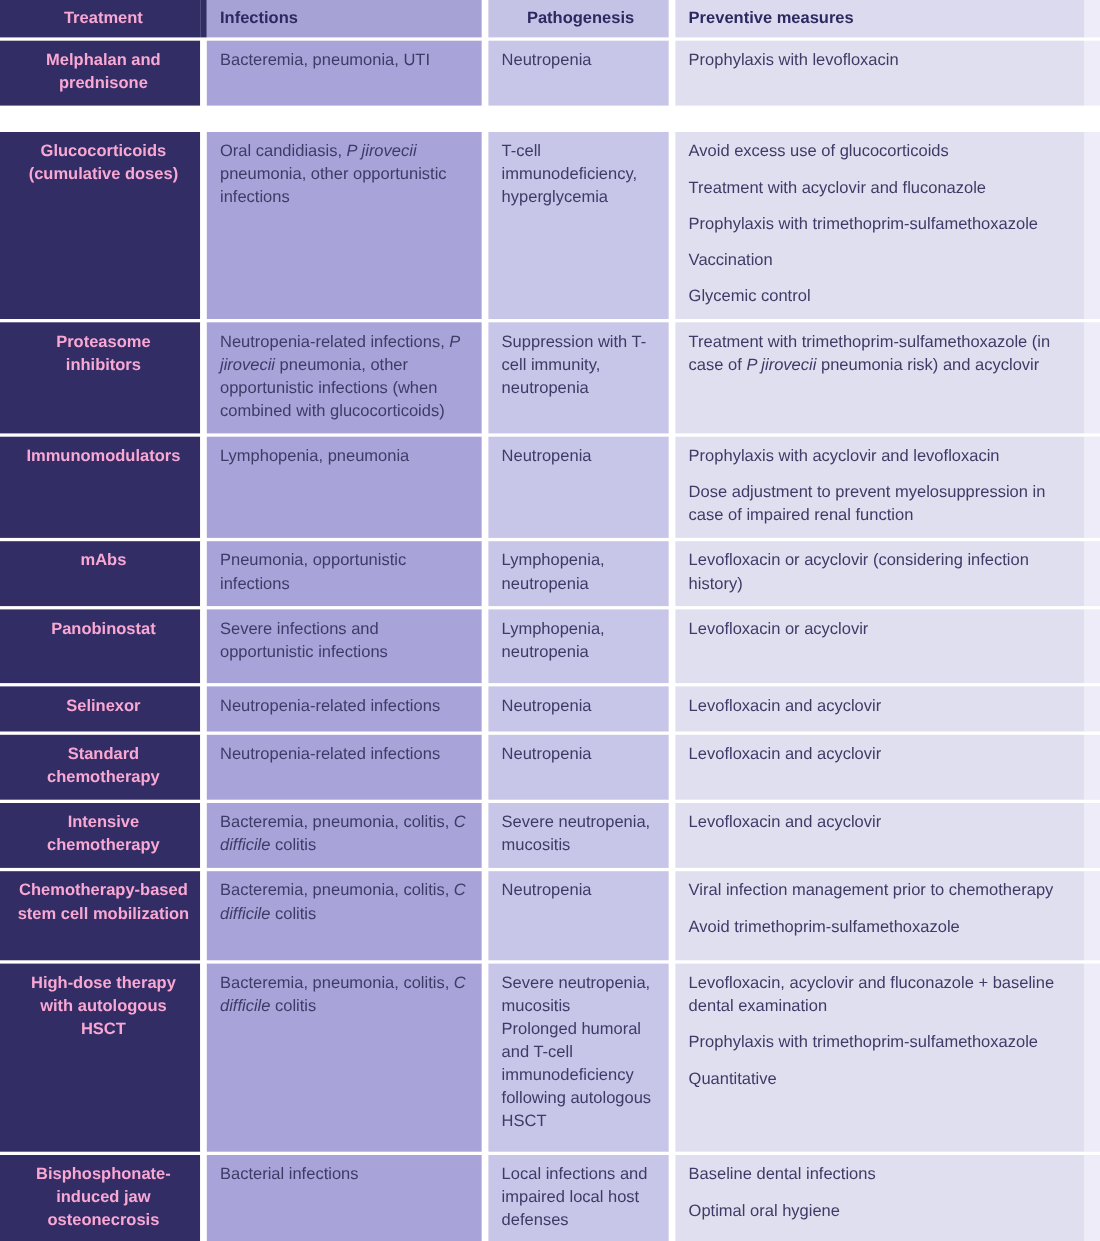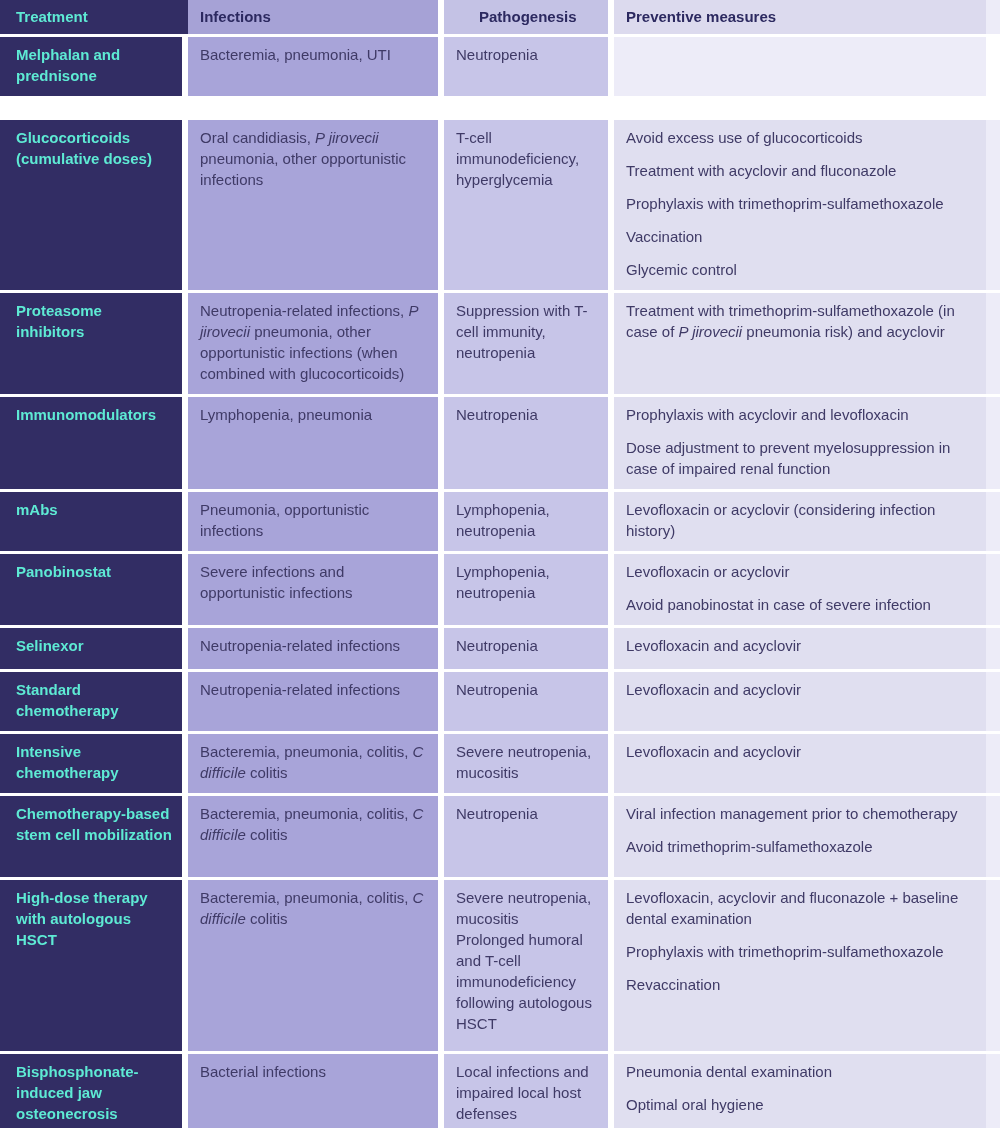--- a/index.html
+++ b/index.html
@@ -31,24 +31,25 @@
     grid-template-columns:182px 6px 250px 6px 164px 6px 1fr 14px;
     margin-bottom:3px;
   }
   .cell{
     font-size:15px;
     line-height:21px;
     padding:7px 12px 10px 12px;
   }
   .c1{
     background:var(--c1-bg);
-    color:#5eead4;
+    color:#f9a8d4;
     font-weight:bold;
     padding-left:16px;
     padding-right:10px;
+    text-align:center;
   }
   .c2{background:var(--c2-bg);}
   .c3{background:var(--c3-bg);}
   .c4{background:var(--c4-bg);}
   .gut{background:#ffffff;}
   .edge{background:var(--edge-bg);}
   .row.header{min-height:34px;}
   .row.header .cell{padding-top:6px;padding-bottom:6px;font-weight:bold;}
   .row.header .c2{background:var(--h2-bg);color:var(--header-text);}
   .row.header .c3{background:var(--h3-bg);color:var(--header-text);padding-left:35px;}
@@ -77,20 +78,23 @@
   <div id="rows">
       <div class="row" style="min-height: 52px;">
         <div class="cell c1">Melphalan and prednisone</div>
         <div class="gut"></div>
         <div class="cell c2">Bacteremia, pneumonia, UTI</div>
         <div class="gut"></div>
         <div class="cell c3">
           <p>Neutropenia</p>
         </div>
         <div class="gut"></div>
+        <div class="cell c4">
+          <p>Prophylaxis with levofloxacin</p>
+        </div>
         <div class="edge"></div>
       </div>
       <div class="row" style="min-height: 166px; margin-top: 24px;">
         <div class="cell c1">Glucocorticoids (cumulative doses)</div>
         <div class="gut"></div>
         <div class="cell c2">Oral candidiasis, <i>P jirovecii</i> pneumonia, other opportunistic infections</div>
         <div class="gut"></div>
         <div class="cell c3">
           <p>T-cell immunodeficiency, hyperglycemia</p>
         </div>
@@ -151,21 +155,20 @@
         <div class="cell c1">Panobinostat</div>
         <div class="gut"></div>
         <div class="cell c2">Severe infections and opportunistic infections</div>
         <div class="gut"></div>
         <div class="cell c3">
           <p>Lymphopenia, neutropenia</p>
         </div>
         <div class="gut"></div>
         <div class="cell c4">
           <p>Levofloxacin or acyclovir</p>
-          <p>Avoid panobinostat in case of severe infection</p>
         </div>
         <div class="edge"></div>
       </div>
       <div class="row" style="min-height: 41px; border-radius: 11px;">
         <div class="cell c1">Selinexor</div>
         <div class="gut"></div>
         <div class="cell c2">Neutropenia-related infections</div>
         <div class="gut"></div>
         <div class="cell c3">
           <p>Neutropenia</p>
@@ -225,35 +228,35 @@
         <div class="cell c2">Bacteremia, pneumonia, colitis, <i>C difficile</i> colitis</div>
         <div class="gut"></div>
         <div class="cell c3">
           <p>Severe neutropenia, mucositis</p>
           <p>Prolonged humoral and T-cell immunodeficiency following autologous HSCT</p>
         </div>
         <div class="gut"></div>
         <div class="cell c4">
           <p>Levofloxacin, acyclovir and fluconazole + baseline dental examination</p>
           <p>Prophylaxis with trimethoprim-sulfamethoxazole</p>
-          <p>Revaccination</p>
+          <p>Quantitative</p>
         </div>
         <div class="edge"></div>
       </div>
       <div class="row" style="min-height: 74px;">
         <div class="cell c1">Bisphosphonate-induced jaw osteonecrosis</div>
         <div class="gut"></div>
         <div class="cell c2">Bacterial infections</div>
         <div class="gut"></div>
         <div class="cell c3">
           <p>Local infections and impaired local host defenses</p>
         </div>
         <div class="gut"></div>
         <div class="cell c4">
-          <p>Pneumonia dental examination</p>
+          <p>Baseline dental infections</p>
           <p>Optimal oral hygiene</p>
         </div>
         <div class="edge"></div>
       </div>
       <div class="row" style="min-height: 49px;">
         <div class="cell c1">Vertebroplasty or kyphoplasty</div>
         <div class="gut"></div>
         <div class="cell c2">Skin infections</div>
         <div class="gut"></div>
         <div class="cell c3"></div>

